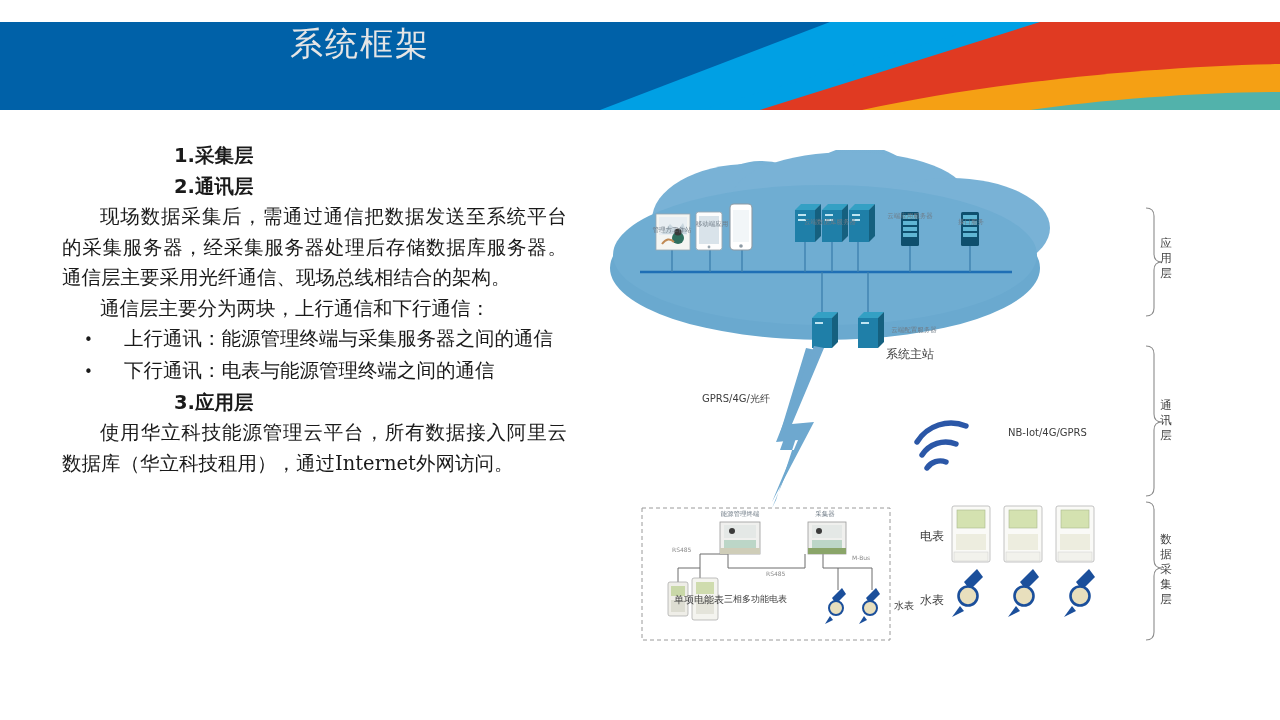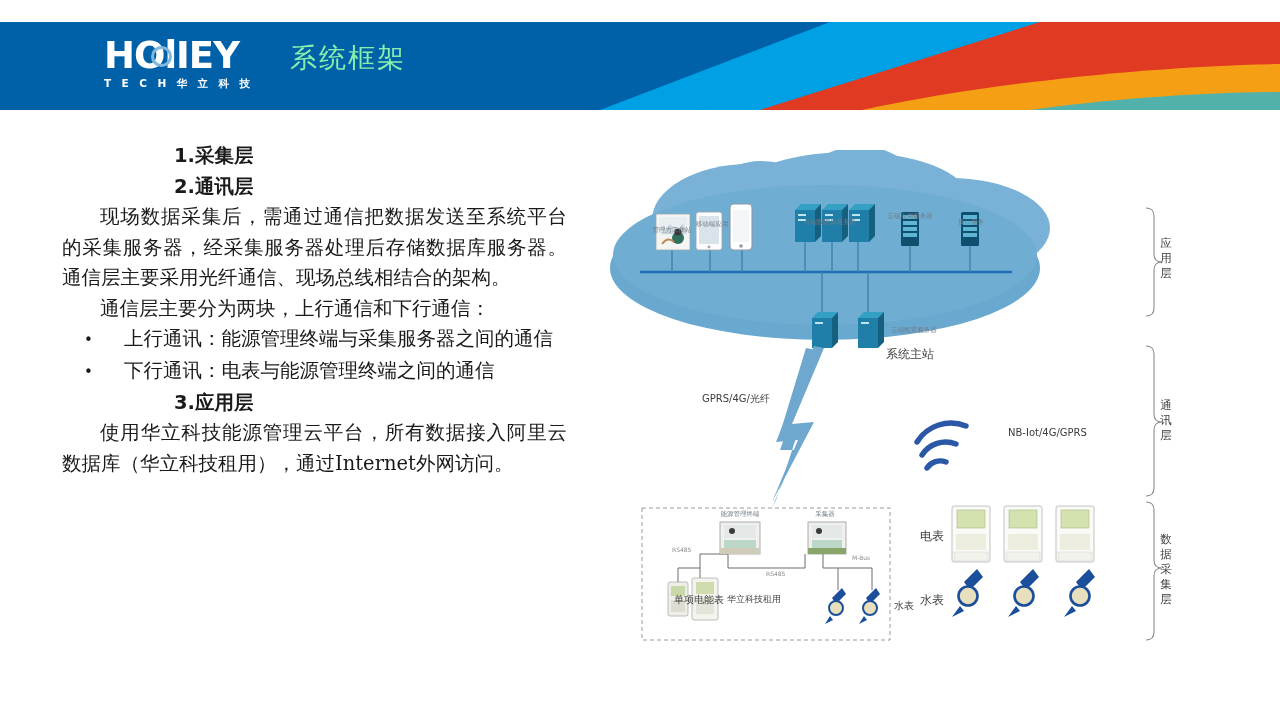--- a/index.html
+++ b/index.html
@@ -25,22 +25,22 @@
   }
   .logo-sub{
     margin-top:1px;font-size:10.5px;letter-spacing:3.4px;color:#ffffff;
     font-family:"DejaVu Sans",sans-serif;white-space:nowrap;font-weight:bold;
   }
   .logo-ring{
     position:absolute;left:47px;top:10px;width:21px;height:21px;border-radius:50%;
     border:3.5px solid #7fb7dd;box-sizing:border-box;
   }
   .banner-title{
-    position:absolute;left:290px;top:18px;
-    font-size:27px;color:#86efac;letter-spacing:2px;
+    position:absolute;left:290px;top:0;
+    font-size:33px;color:#e5e5e5;letter-spacing:2px;
     font-family:"DejaVu Sans","Liberation Sans",sans-serif;
     white-space:nowrap;
   }
 
   
   .textcol{
     position:absolute;left:62px;top:140px;width:505px;
     color:#1a1a1a;
     font-family:"DejaVu Serif","Liberation Serif",serif;
     font-size:19.5px;line-height:30.5px;
@@ -80,25 +80,20 @@
     <svg viewBox="0 0 1280 88" preserveAspectRatio="none">
       <rect x="0" y="0" width="1280" height="88" fill="#0061a8"></rect>
       <path d="M640 88 L870 0 L1280 0 L1280 88 Z" fill="#00a0e4"></path>
       <path d="M870 0 L1280 0 L1280 88 L1020 88 Z" fill="#e03a22" opacity="0"></path>
       <path d="M1040 0 L1280 0 L1280 88 L760 88 Z" fill="#e03a22"></path>
       <path d="M1280 42 C1150 44 980 62 862 88 L1280 88 Z" fill="#f5a014"></path>
       <path d="M1280 70 C1200 70 1100 78 1030 88 L1280 88 Z" fill="#52b2ab"></path>
       <path d="M600 88 L830 0 L1000 0 L700 88 Z" fill="#00a0e4"></path>
     </svg>
     <div class="banner-inner">
-      <div class="logo">
-        <div class="logo-word">HOlIEY</div>
-        <div class="logo-ring"></div>
-        <div class="logo-sub">T E C H 华 立 科 技</div>
-      </div>
       <div class="banner-title">系统框架</div>
     </div>
   </div>
 
   <div class="textcol">
 
     <div class="t-head"><span class="num">1.</span><span>采集层</span></div>
 
     <div class="t-head"><span class="num">2.</span><span>通讯层</span></div>
     <div class="t-para">现场数据采集后，需通过通信把数据发送至系统平台的采集服务器，经采集服务器处理后存储数据库服务器。通信层主要采用光纤通信、现场总线相结合的架构。</div>
@@ -351,21 +346,21 @@
     <div class="dlabel mid" style="left:320px;top:442px;">水表</div>
 
     <div class="dlabel tiny" style="left:108px;top:360px;width:64px;">能源管理终端</div>
     <div class="dlabel tiny" style="left:196px;top:360px;width:58px;">采集器</div>
 
     <div class="dlabel tiny-g" style="left:72px;top:396px;">RS485</div>
     <div class="dlabel tiny-g" style="left:166px;top:420px;">RS485</div>
     <div class="dlabel tiny-g" style="left:252px;top:404px;">M-Bus</div>
 
     <div class="dlabel tiny" style="left:34px;top:444px;width:38px;line-height:11px;font-size:10px;color:#3d3d3d;margin-left:40px;">单项电能表</div>
-    <div class="dlabel tiny" style="left:124px;top:444px;width:60px;line-height:11px;font-size:9px;color:#3d3d3d;">华立科技租用</div>
+    <div class="dlabel tiny" style="left:124px;top:444px;width:60px;line-height:11px;font-size:9px;color:#3d3d3d;">三相多功能电表</div>
     <div class="dlabel tiny" style="left:290px;top:452px;width:28px;font-size:10px;color:#3d3d3d;">水表</div>
 
     <div class="brace-label" style="left:558px;top:86px;">
       <span>应</span><br>
       <span>用</span><br>
       <span>层</span>
     </div>
     <div class="brace-label" style="left:558px;top:248px;">
       <span>通</span><br>
       <span>讯</span><br>

